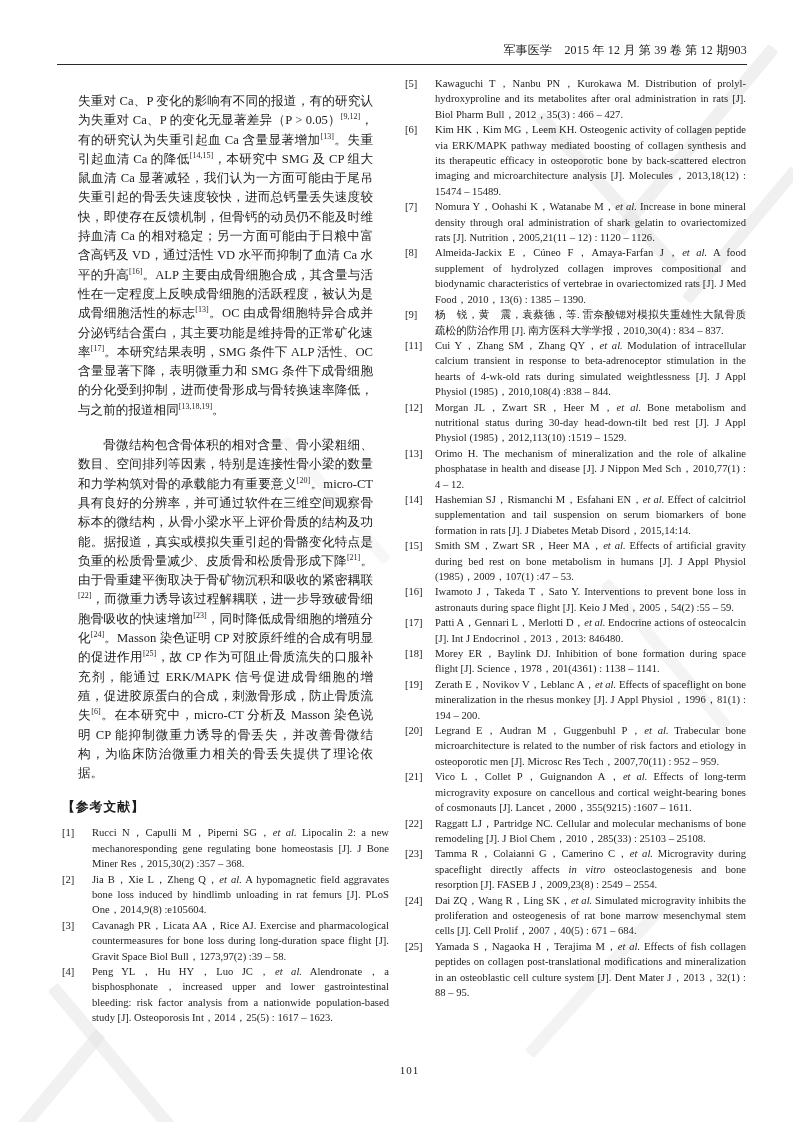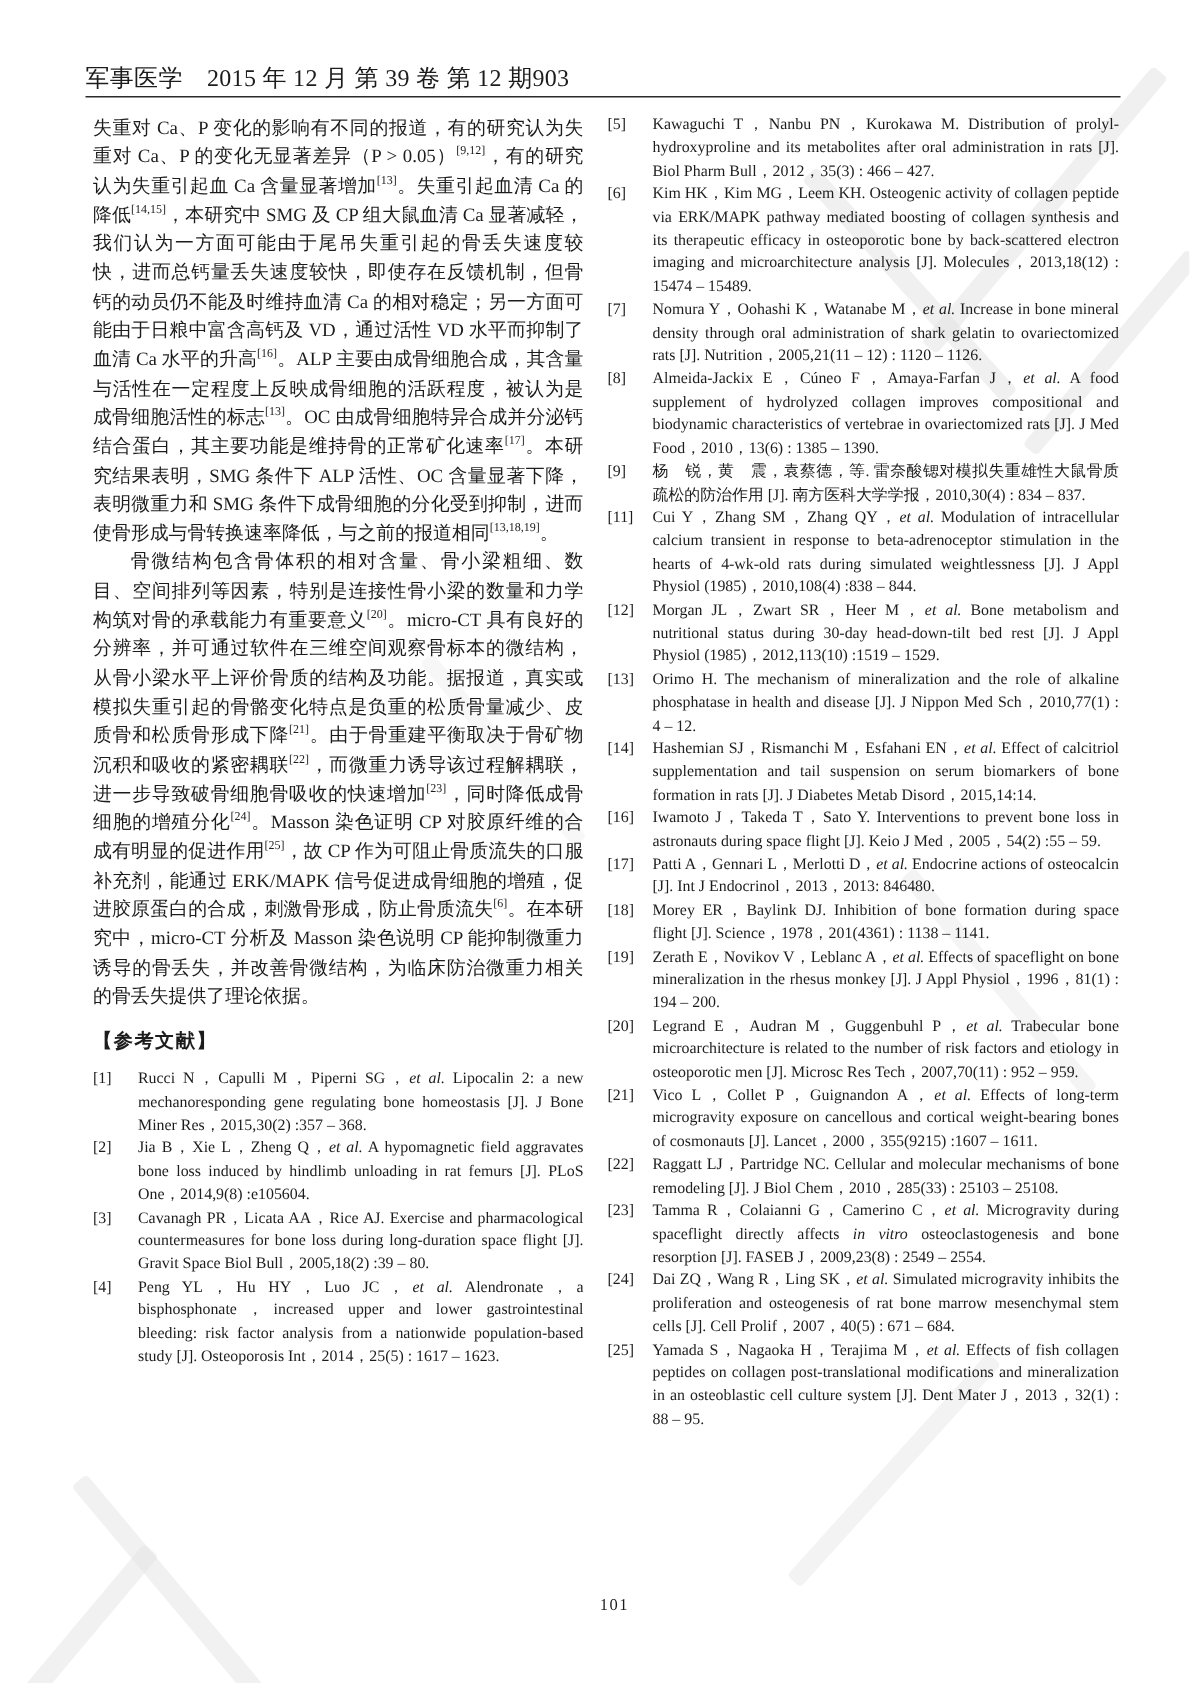--- a/index.html
+++ b/index.html
@@ -8,32 +8,32 @@
     font-family:"Liberation Serif","DejaVu Serif",serif;color:#1c1c1c;
     -webkit-font-smoothing:antialiased;
   }
   .page{position:absolute;inset:0;overflow:hidden;background:#fff;}
   
   .wm{position:absolute;background:#e4e4e4;opacity:.55;border-radius:3px;z-index:0;}
   .content{position:relative;z-index:1;}
   
   .header-row{
     position:absolute;top:42px;left:57px;width:690px;
-    display:flex;justify-content:flex-start;align-items:baseline;
-    font-size:16px;letter-spacing:.2px;
+    display:flex;justify-content:flex-end;align-items:baseline;
+    font-size:12px;letter-spacing:.2px;
   }
   .header-left{display:flex;gap:14px;}
   .header-rule{position:absolute;top:64px;left:57px;width:690px;border-top:1.6px solid #2a2a2a;}
   
   .col{position:absolute;top:76px;}
   .col-left{left:62px;width:327px;}
   .col-right{left:405px;width:341px;}
   .para{
     font-size:12.6px;line-height:19.3px;text-align:justify;
-    text-justify:inter-ideograph;margin:0;
+    text-justify:inter-ideograph;margin:16px;
   }
   .para.indent{text-indent:2em;}
   sup{font-size:8px;line-height:0;vertical-align:super;}
   .refs-heading{
     font-weight:bold;font-size:12.8px;margin:12px 0 9px 0;letter-spacing:1px;
   }
   .ref-list{display:block;}
   .ref-item{display:flex;font-size:10.6px;line-height:15.4px;margin:0;}
   .ref-num{flex:none;width:30px;}
   .ref-text{flex:1;text-align:justify;}
@@ -78,21 +78,21 @@
           <div class="ref-item">
             <span class="ref-num">[1]</span>
             <span class="ref-text">Rucci N，Capulli M，Piperni SG，<i>et al.</i> Lipocalin 2: a new mechanoresponding gene regulating bone homeostasis [J]. J Bone Miner Res，2015,30(2) :357 – 368.</span>
           </div>
           <div class="ref-item">
             <span class="ref-num">[2]</span>
             <span class="ref-text">Jia B，Xie L，Zheng Q，<i>et al.</i> A hypomagnetic field aggravates bone loss induced by hindlimb unloading in rat femurs [J]. PLoS One，2014,9(8) :e105604.</span>
           </div>
           <div class="ref-item">
             <span class="ref-num">[3]</span>
-            <span class="ref-text">Cavanagh PR，Licata AA，Rice AJ. Exercise and pharmacological countermeasures for bone loss during long-duration space flight [J]. Gravit Space Biol Bull，2005,18(2) :39 – 80.</span>
+            <span class="ref-text">Cavanagh PR，Licata AA，Rice AJ. Exercise and pharmacological countermeasures for bone loss during long-duration space flight [J]. Gravit Space Biol Bull，1273,97(2) :39 – 58.</span>
           </div>
           <div class="ref-item">
             <span class="ref-num">[4]</span>
             <span class="ref-text">Peng YL，Hu HY，Luo JC，<i>et al.</i> Alendronate，a bisphosphonate，increased upper and lower gastrointestinal bleeding: risk factor analysis from a nationwide population-based study [J]. Osteoporosis Int，2014，25(5) : 1617 – 1623.</span>
           </div>
         </div>
     </div>
 
     <div class="col col-right">
       <div class="ref-list">
@@ -124,20 +124,24 @@
             <span class="ref-num">[12]</span>
             <span class="ref-text">Morgan JL，Zwart SR，Heer M，<i>et al.</i> Bone metabolism and nutritional status during 30-day head-down-tilt bed rest [J]. J Appl Physiol (1985)，2012,113(10) :1519 – 1529.</span>
           </div>
           <div class="ref-item">
             <span class="ref-num">[13]</span>
             <span class="ref-text">Orimo H. The mechanism of mineralization and the role of alkaline phosphatase in health and disease [J]. J Nippon Med Sch，2010,77(1) : 4 – 12.</span>
           </div>
           <div class="ref-item">
             <span class="ref-num">[14]</span>
             <span class="ref-text">Hashemian SJ，Rismanchi M，Esfahani EN，<i>et al.</i> Effect of calcitriol supplementation and tail suspension on serum biomarkers of bone formation in rats [J]. J Diabetes Metab Disord，2015,14:14.</span>
+          </div>
+          <div class="ref-item">
+            <span class="ref-num">[15]</span>
+            <span class="ref-text">Smith SM，Zwart SR，Heer MA，<i>et al.</i> Effects of artificial gravity during bed rest on bone metabolism in humans [J]. J Appl Physiol (1985)，2009，107(1) :47 – 53.</span>
           </div>
           <div class="ref-item">
             <span class="ref-num">[16]</span>
             <span class="ref-text">Iwamoto J，Takeda T，Sato Y. Interventions to prevent bone loss in astronauts during space flight [J]. Keio J Med，2005，54(2) :55 – 59.</span>
           </div>
           <div class="ref-item">
             <span class="ref-num">[17]</span>
             <span class="ref-text">Patti A，Gennari L，Merlotti D，<i>et al.</i> Endocrine actions of osteocalcin [J]. Int J Endocrinol，2013，2013: 846480.</span>
           </div>
           <div class="ref-item">

